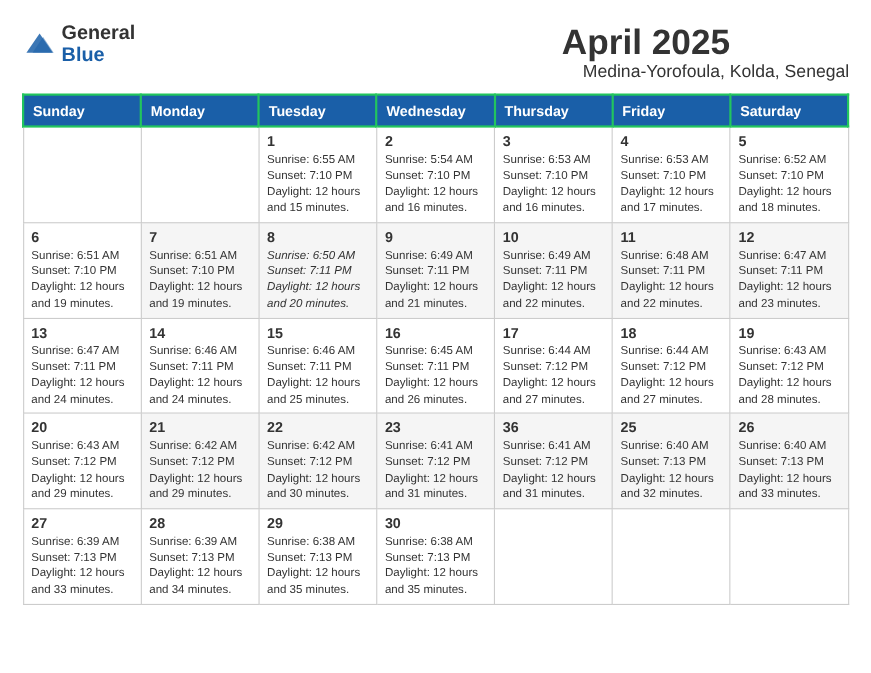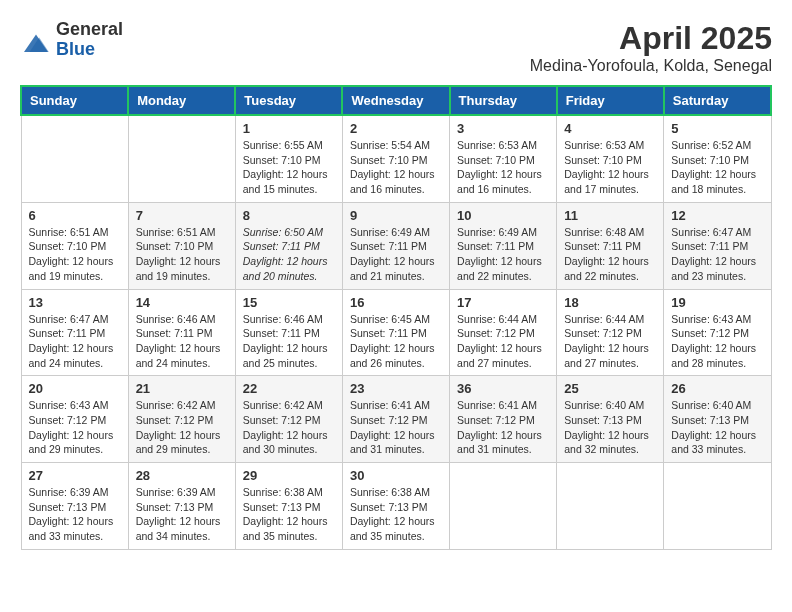--- a/index.html
+++ b/index.html
@@ -11,21 +11,21 @@
       padding: 20px;
     }
     .header {
       display: flex;
       justify-content: space-between;
       align-items: flex-start;
       margin-bottom: 10px;
     }
     .logo {
       display: flex;
-      align-items: flex-end;
+      align-items: center;
       gap: 4px;
     }
     .logo-text {
       display: flex;
       flex-direction: column;
       line-height: 1.1;
     }
     .logo-general {
       font-size: 18px;
       font-weight: bold;
@@ -34,30 +34,30 @@
     .logo-blue {
       font-size: 18px;
       font-weight: bold;
       color: #1a5fa8;
     }
     .logo-icon {
       width: 32px;
       height: 32px;
     }
     .title-block {
-      text-align: right;
     }
     .month-title {
       font-size: 32px;
       font-weight: bold;
       color: #333;
     }
     .location-title {
       font-size: 16px;
       color: #333;
+      margin-left: 19px;
     }
     .calendar {
       width: 100%;
       border-collapse: collapse;
       border: 1px solid #ccc;
     }
     .calendar th {
       background-color: #1a5fa8;
       color: #fff;
       text-align: left;

